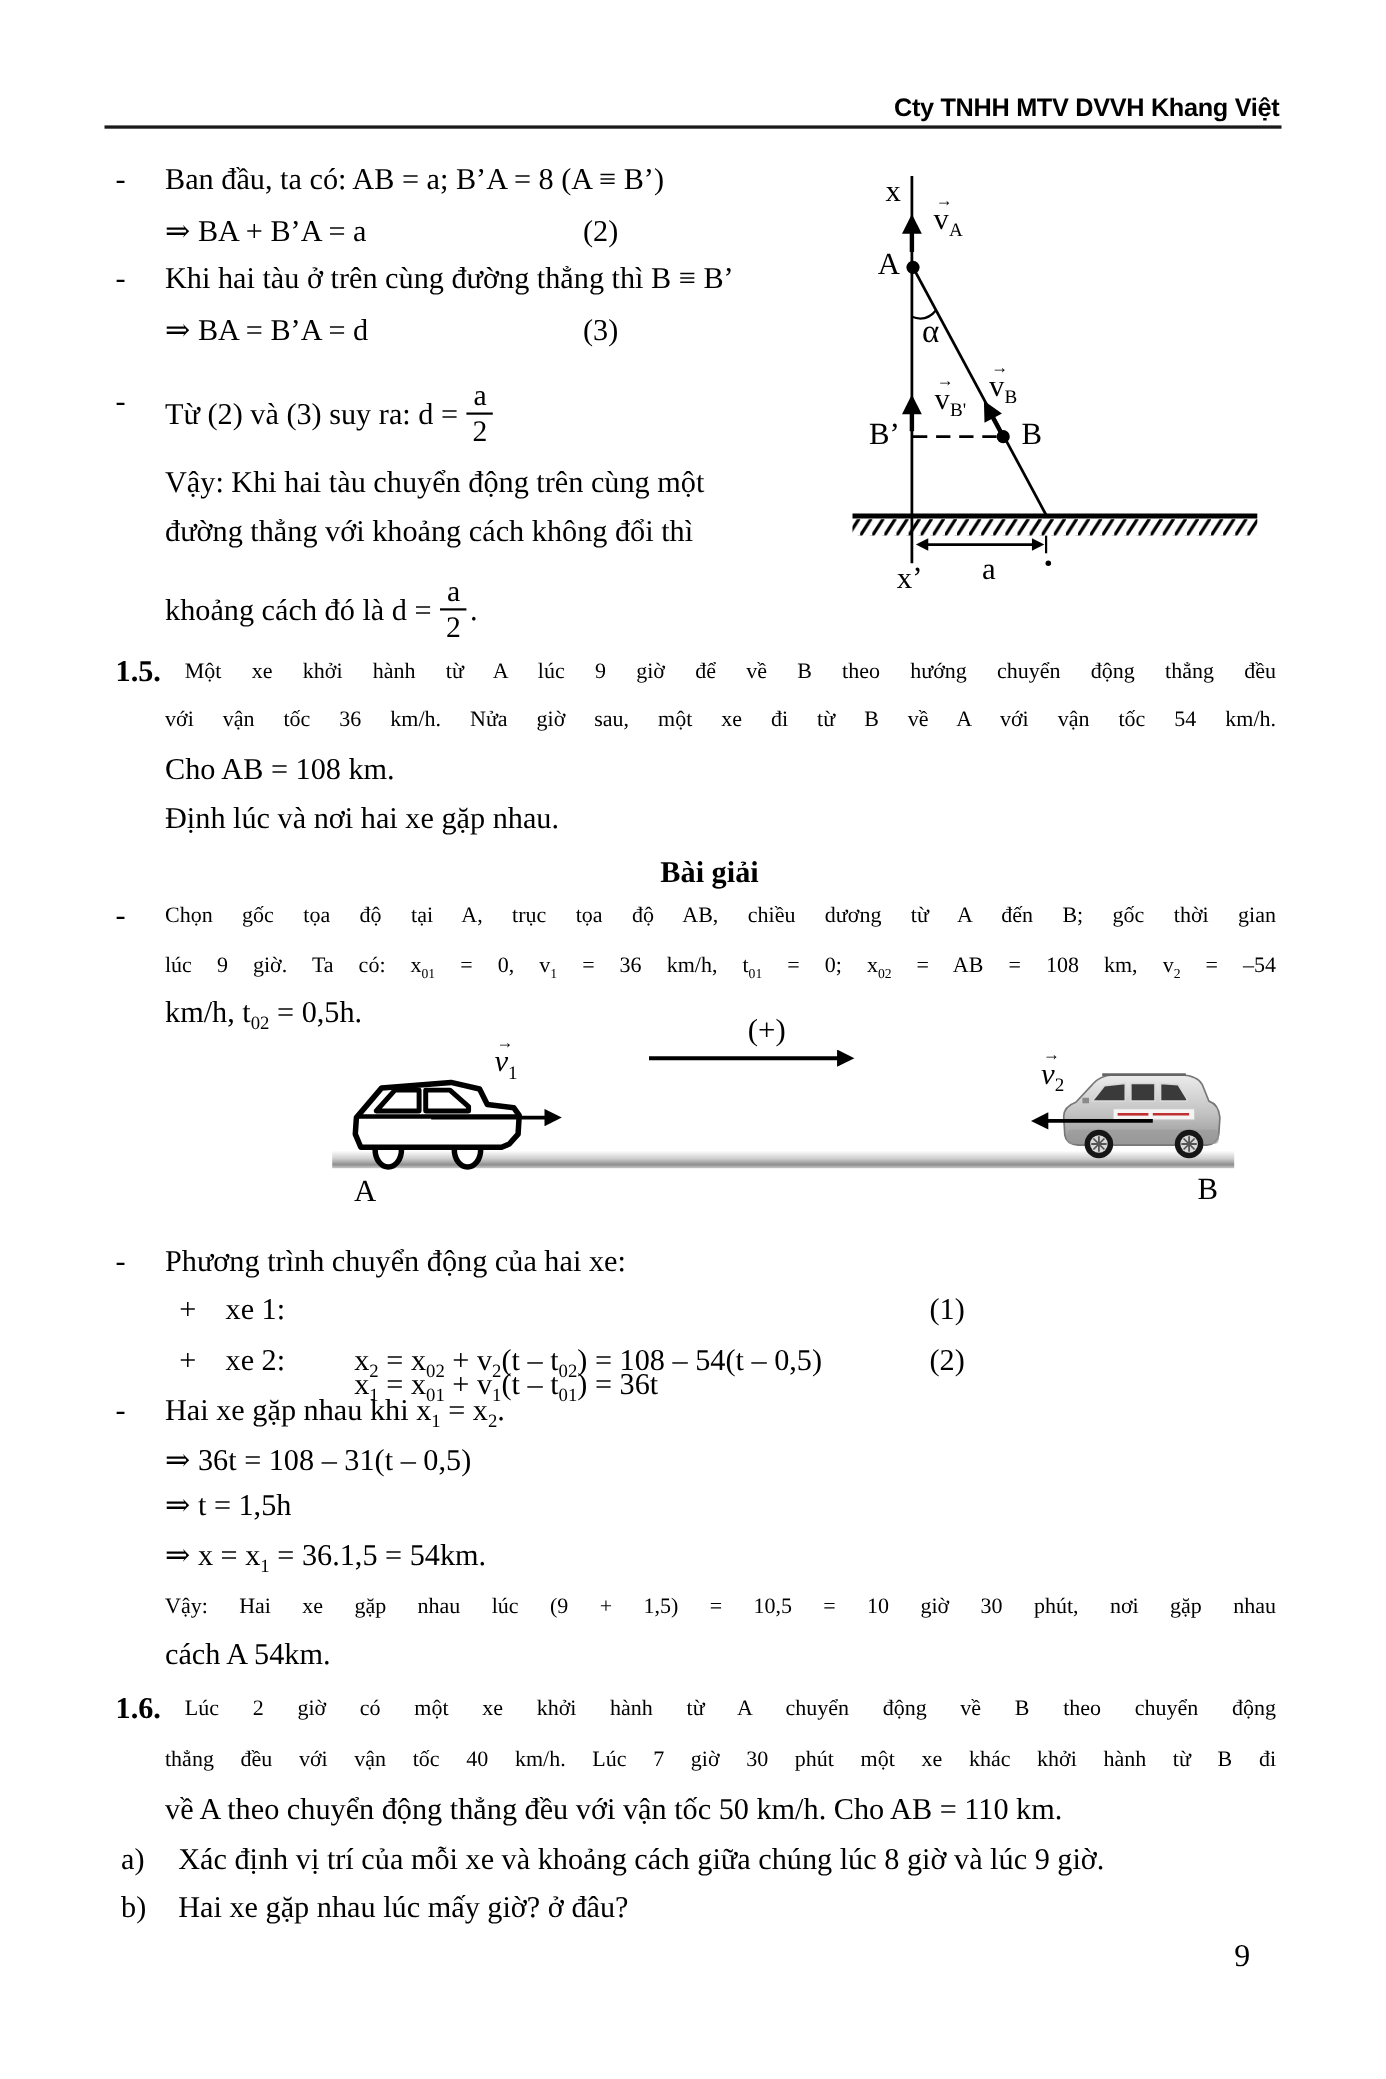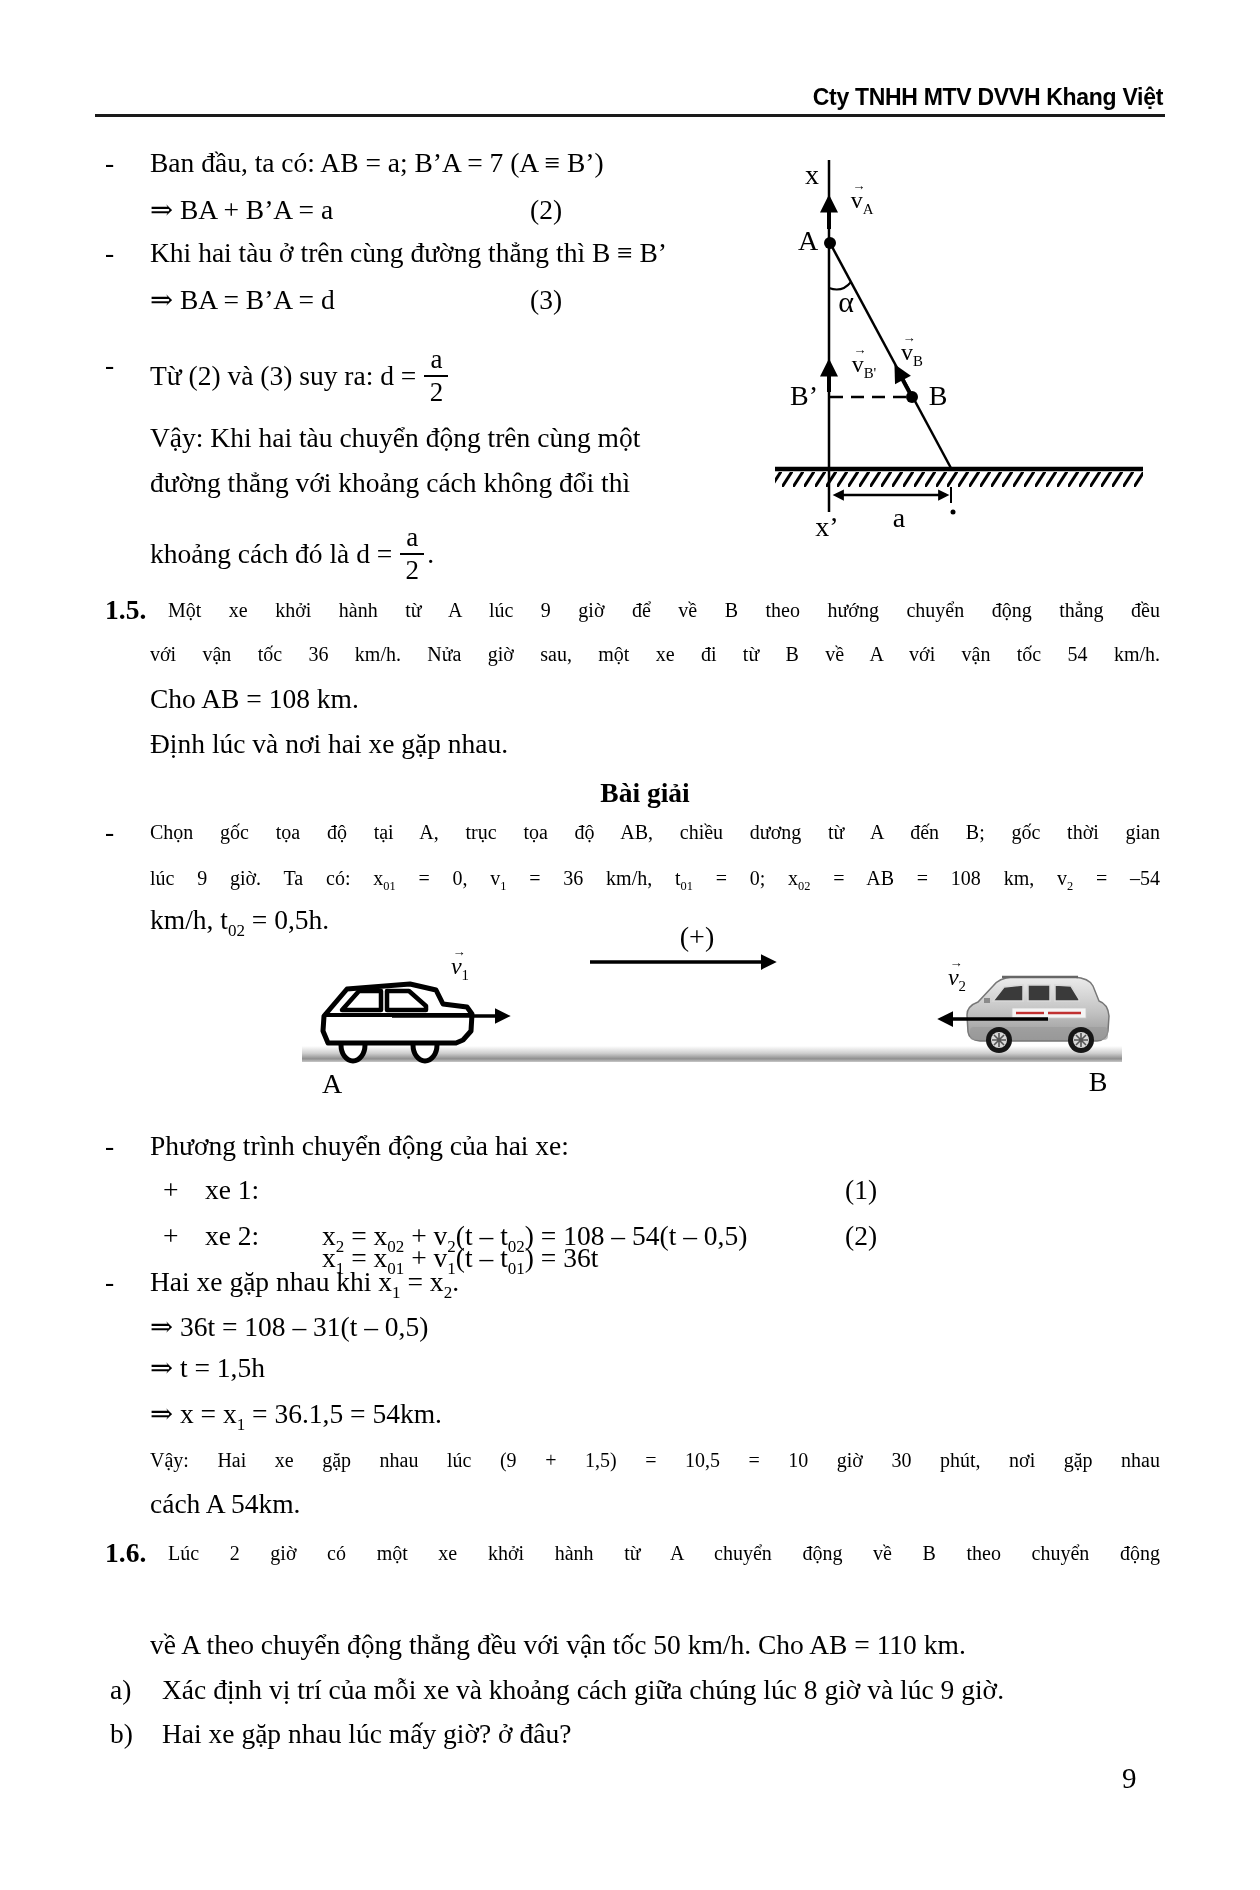--- a/index.html
+++ b/index.html
@@ -10,37 +10,37 @@
   .bold{font-weight:bold;}
   .center{transform:translateX(-50%);}
   sub{font-size:0.62em;line-height:0;}
   .header-co{position:absolute;right:97px;top:84px;font-family:"Liberation Sans","DejaVu Sans",sans-serif;
              font-weight:bold;font-size:23px;letter-spacing:-0.3px;}
   .rule{position:absolute;left:95px;top:114px;width:1070px;height:3px;background:#1a1a1a;}
   .frac{display:inline-flex;flex-direction:column;vertical-align:middle;text-align:center;
         line-height:31px;font-size:27px;margin:0 3px 0 8px;transform:translateY(-3px);}
   .frac .fn{border-bottom:2.5px solid #000;padding:0 6px;}
   .fl{position:absolute;transform:translate(-50%,-50%);font-size:28px;line-height:1;white-space:nowrap;}
-  .fv{font-size:24px;}
+  .fv{font-size:28px;}
   .vec{position:relative;display:inline-block;}
   .vec::before{content:"\2192";position:absolute;left:0.12em;top:-0.72em;font-size:0.55em;}
   .it{font-style:italic;}
   svg{position:absolute;}
   .pageno{position:absolute;left:1122px;top:1762px;font-size:29px;}
 </style>
 </head>
 <body>
 
 <div class="page">
 
   <div class="header-co">Cty TNHH MTV DVVH Khang Việt</div>
   <div class="rule"></div>
 
   <span class="t" style="left:105px;top:145px">-</span>
-  <span class="t" style="left:150px;top:145px">Ban đầu, ta có: AB = a; B’A = 7 (A ≡ B’)</span>
+  <span class="t" style="left:150px;top:145px">Ban đầu, ta có: AB = a; B’A = 8 (A ≡ B’)</span>
 
   <span class="t" style="left:150px;top:192px">⇒ BA + B’A = a</span>
   <span class="t" style="left:530px;top:192px">(2)</span>
 
   <span class="t" style="left:105px;top:235px">-</span>
   <span class="t" style="left:150px;top:235px">Khi hai tàu ở trên cùng đường thẳng thì B ≡ B’</span>
 
   <span class="t" style="left:150px;top:282px">⇒ BA = B’A = d</span>
   <span class="t" style="left:530px;top:282px">(3)</span>
 
@@ -179,20 +179,21 @@
 
   <span class="t" style="left:150px;top:1309px">⇒ 36t = 108 – 31(t – 0,5)</span>
   <span class="t" style="left:150px;top:1350px">⇒ t = 1,5h</span>
   <span class="t" style="left:150px;top:1396px">⇒ x = x<sub>1</sub> = 36.1,5 = 54km.</span>
 
   <span class="t just" style="left:150px;top:1442px;width:1010px">Vậy: Hai xe gặp nhau lúc (9 + 1,5) = 10,5 = 10 giờ 30 phút, nơi gặp nhau</span>
   <span class="t" style="left:150px;top:1486px">cách A 54km.</span>
 
   <span class="t bold" style="left:105px;top:1535px">1.6.</span>
   <span class="t just" style="left:168px;top:1535px;width:992px">Lúc 2 giờ có một xe khởi hành từ A chuyển động về B theo chuyển động</span>
+  <span class="t just" style="left:150px;top:1581px;width:1010px">thẳng đều với vận tốc 40 km/h. Lúc 7 giờ 30 phút một xe khác khởi hành từ B đi</span>
   <span class="t" style="left:150px;top:1627px">về A theo chuyển động thẳng đều với vận tốc 50 km/h. Cho AB = 110 km.</span>
 
   <span class="t" style="left:110px;top:1672px">a)</span>
   <span class="t" style="left:162px;top:1672px">Xác định vị trí của mỗi xe và khoảng cách giữa chúng lúc 8 giờ và lúc 9 giờ.</span>
   <span class="t" style="left:110px;top:1716px">b)</span>
   <span class="t" style="left:162px;top:1716px">Hai xe gặp nhau lúc mấy giờ? ở đâu?</span>
 
   <span class="pageno">9</span>
 </div>
 

